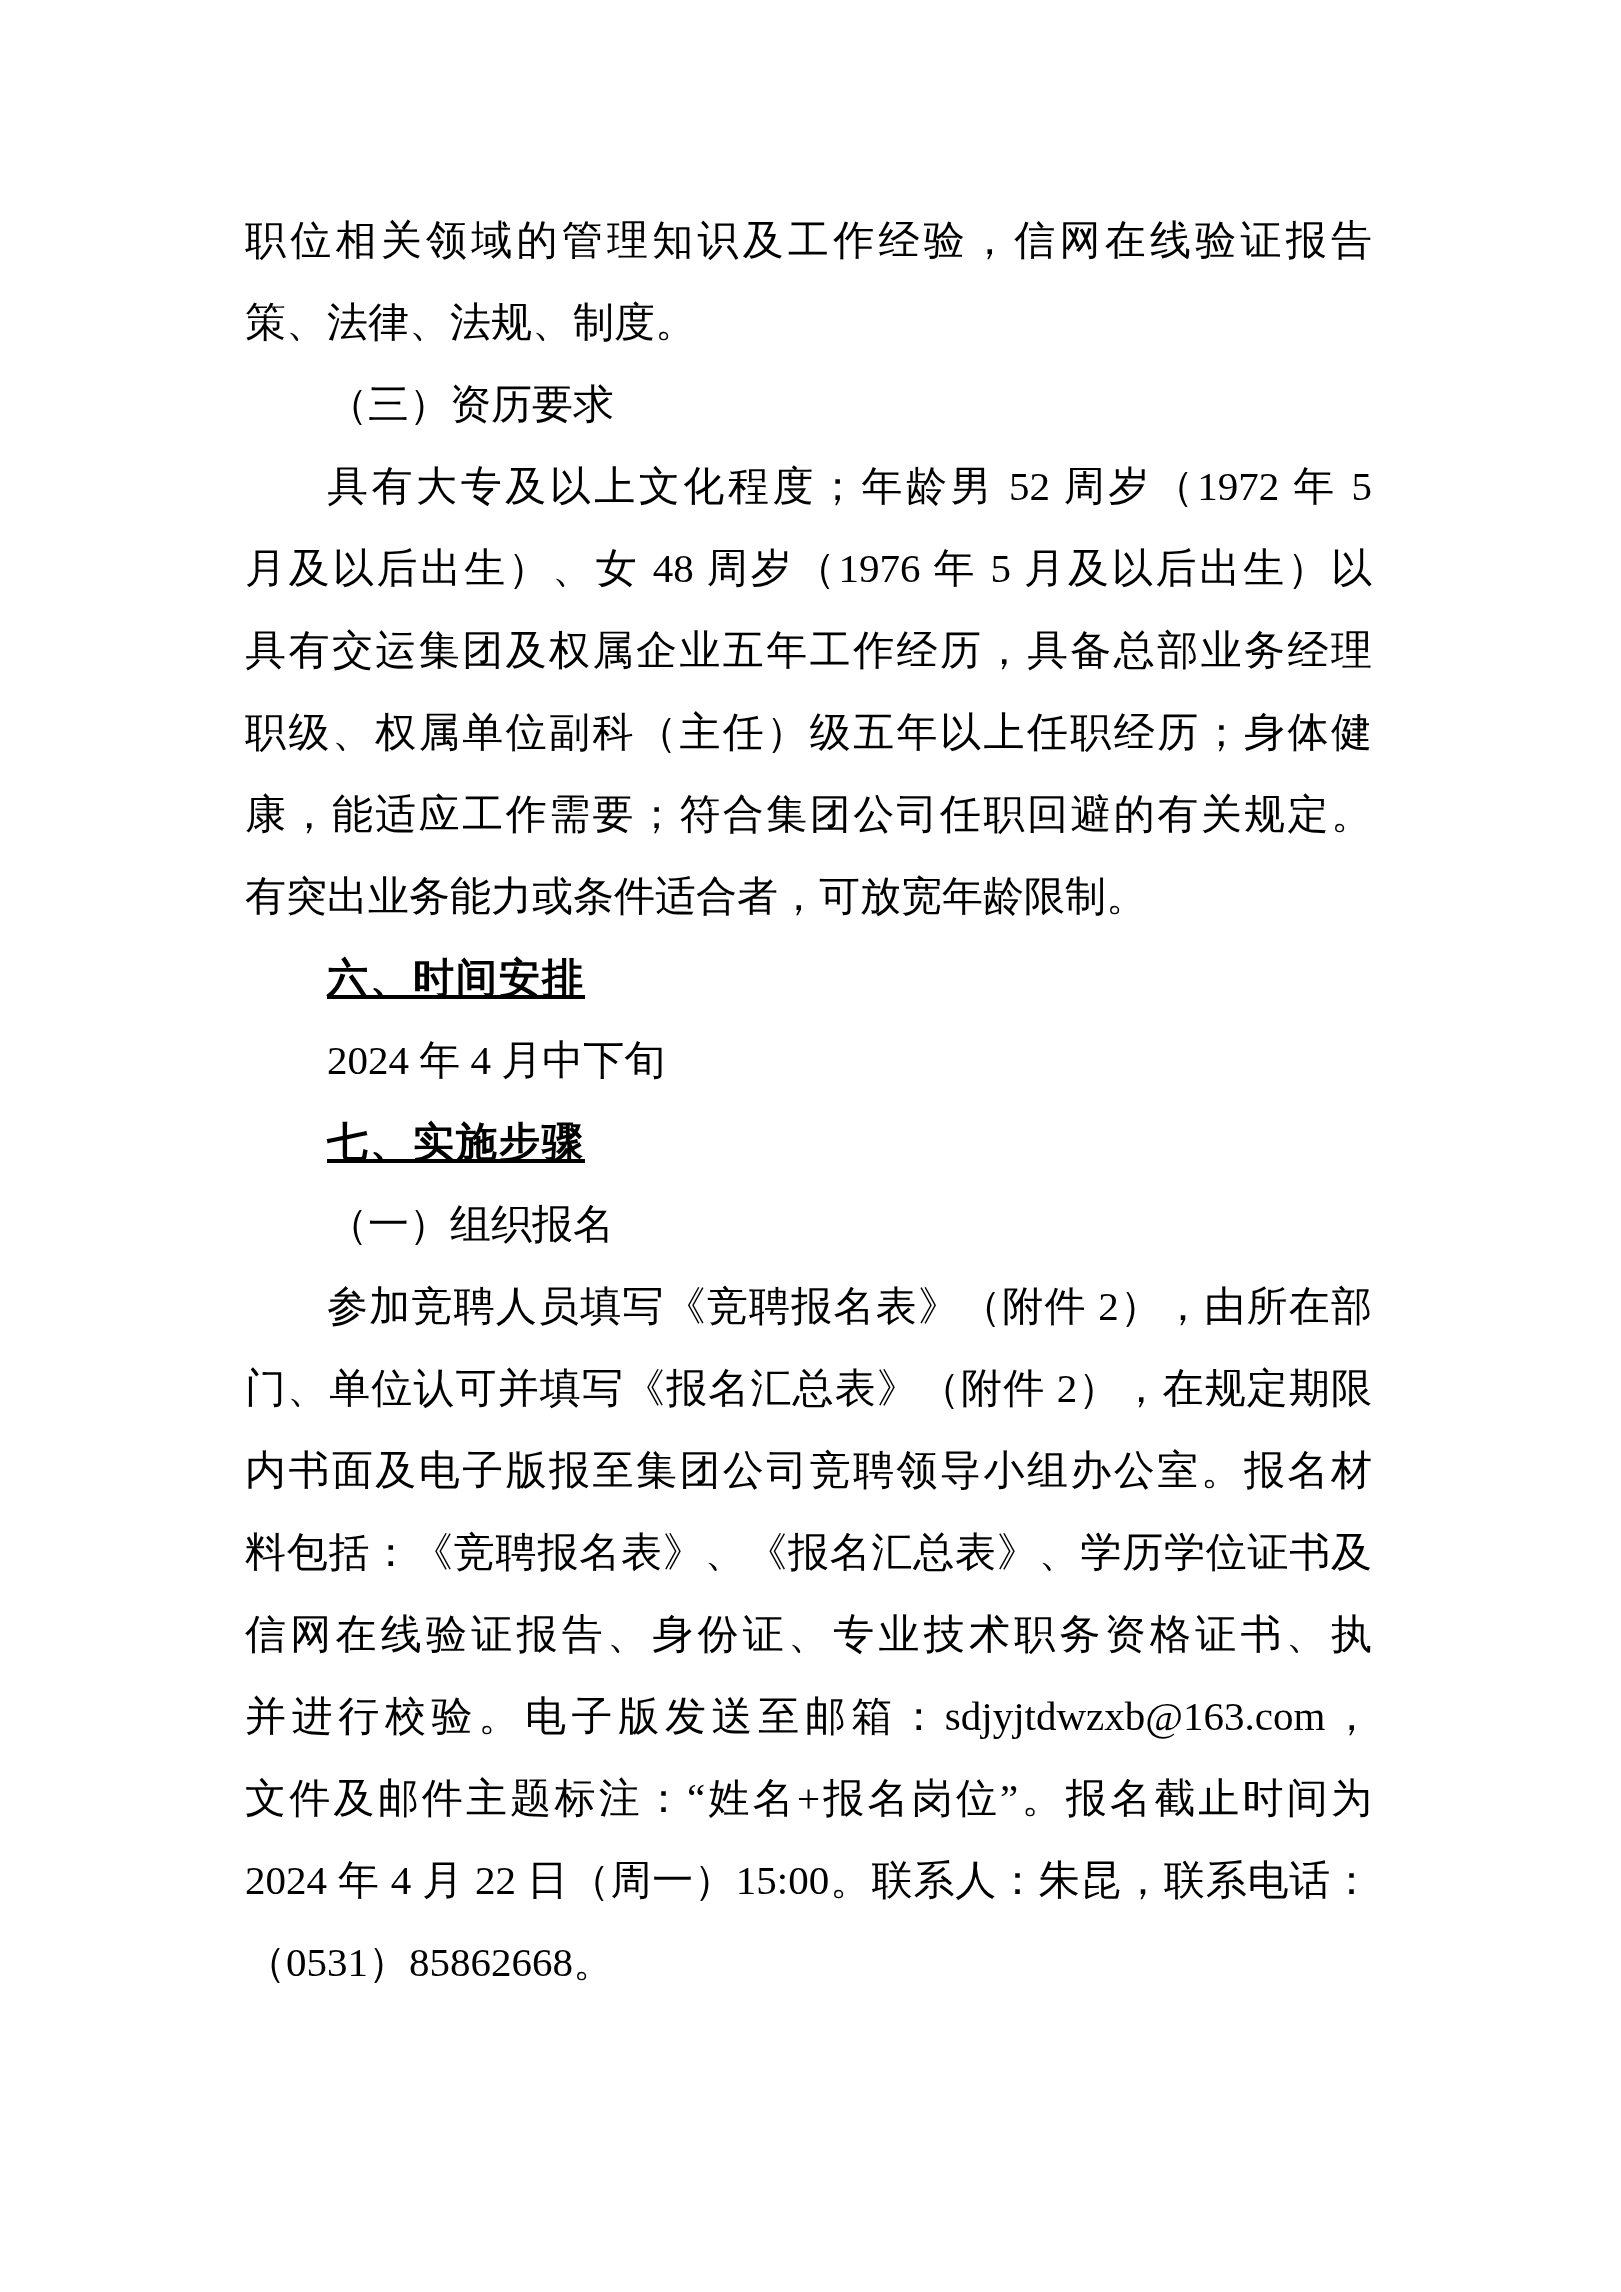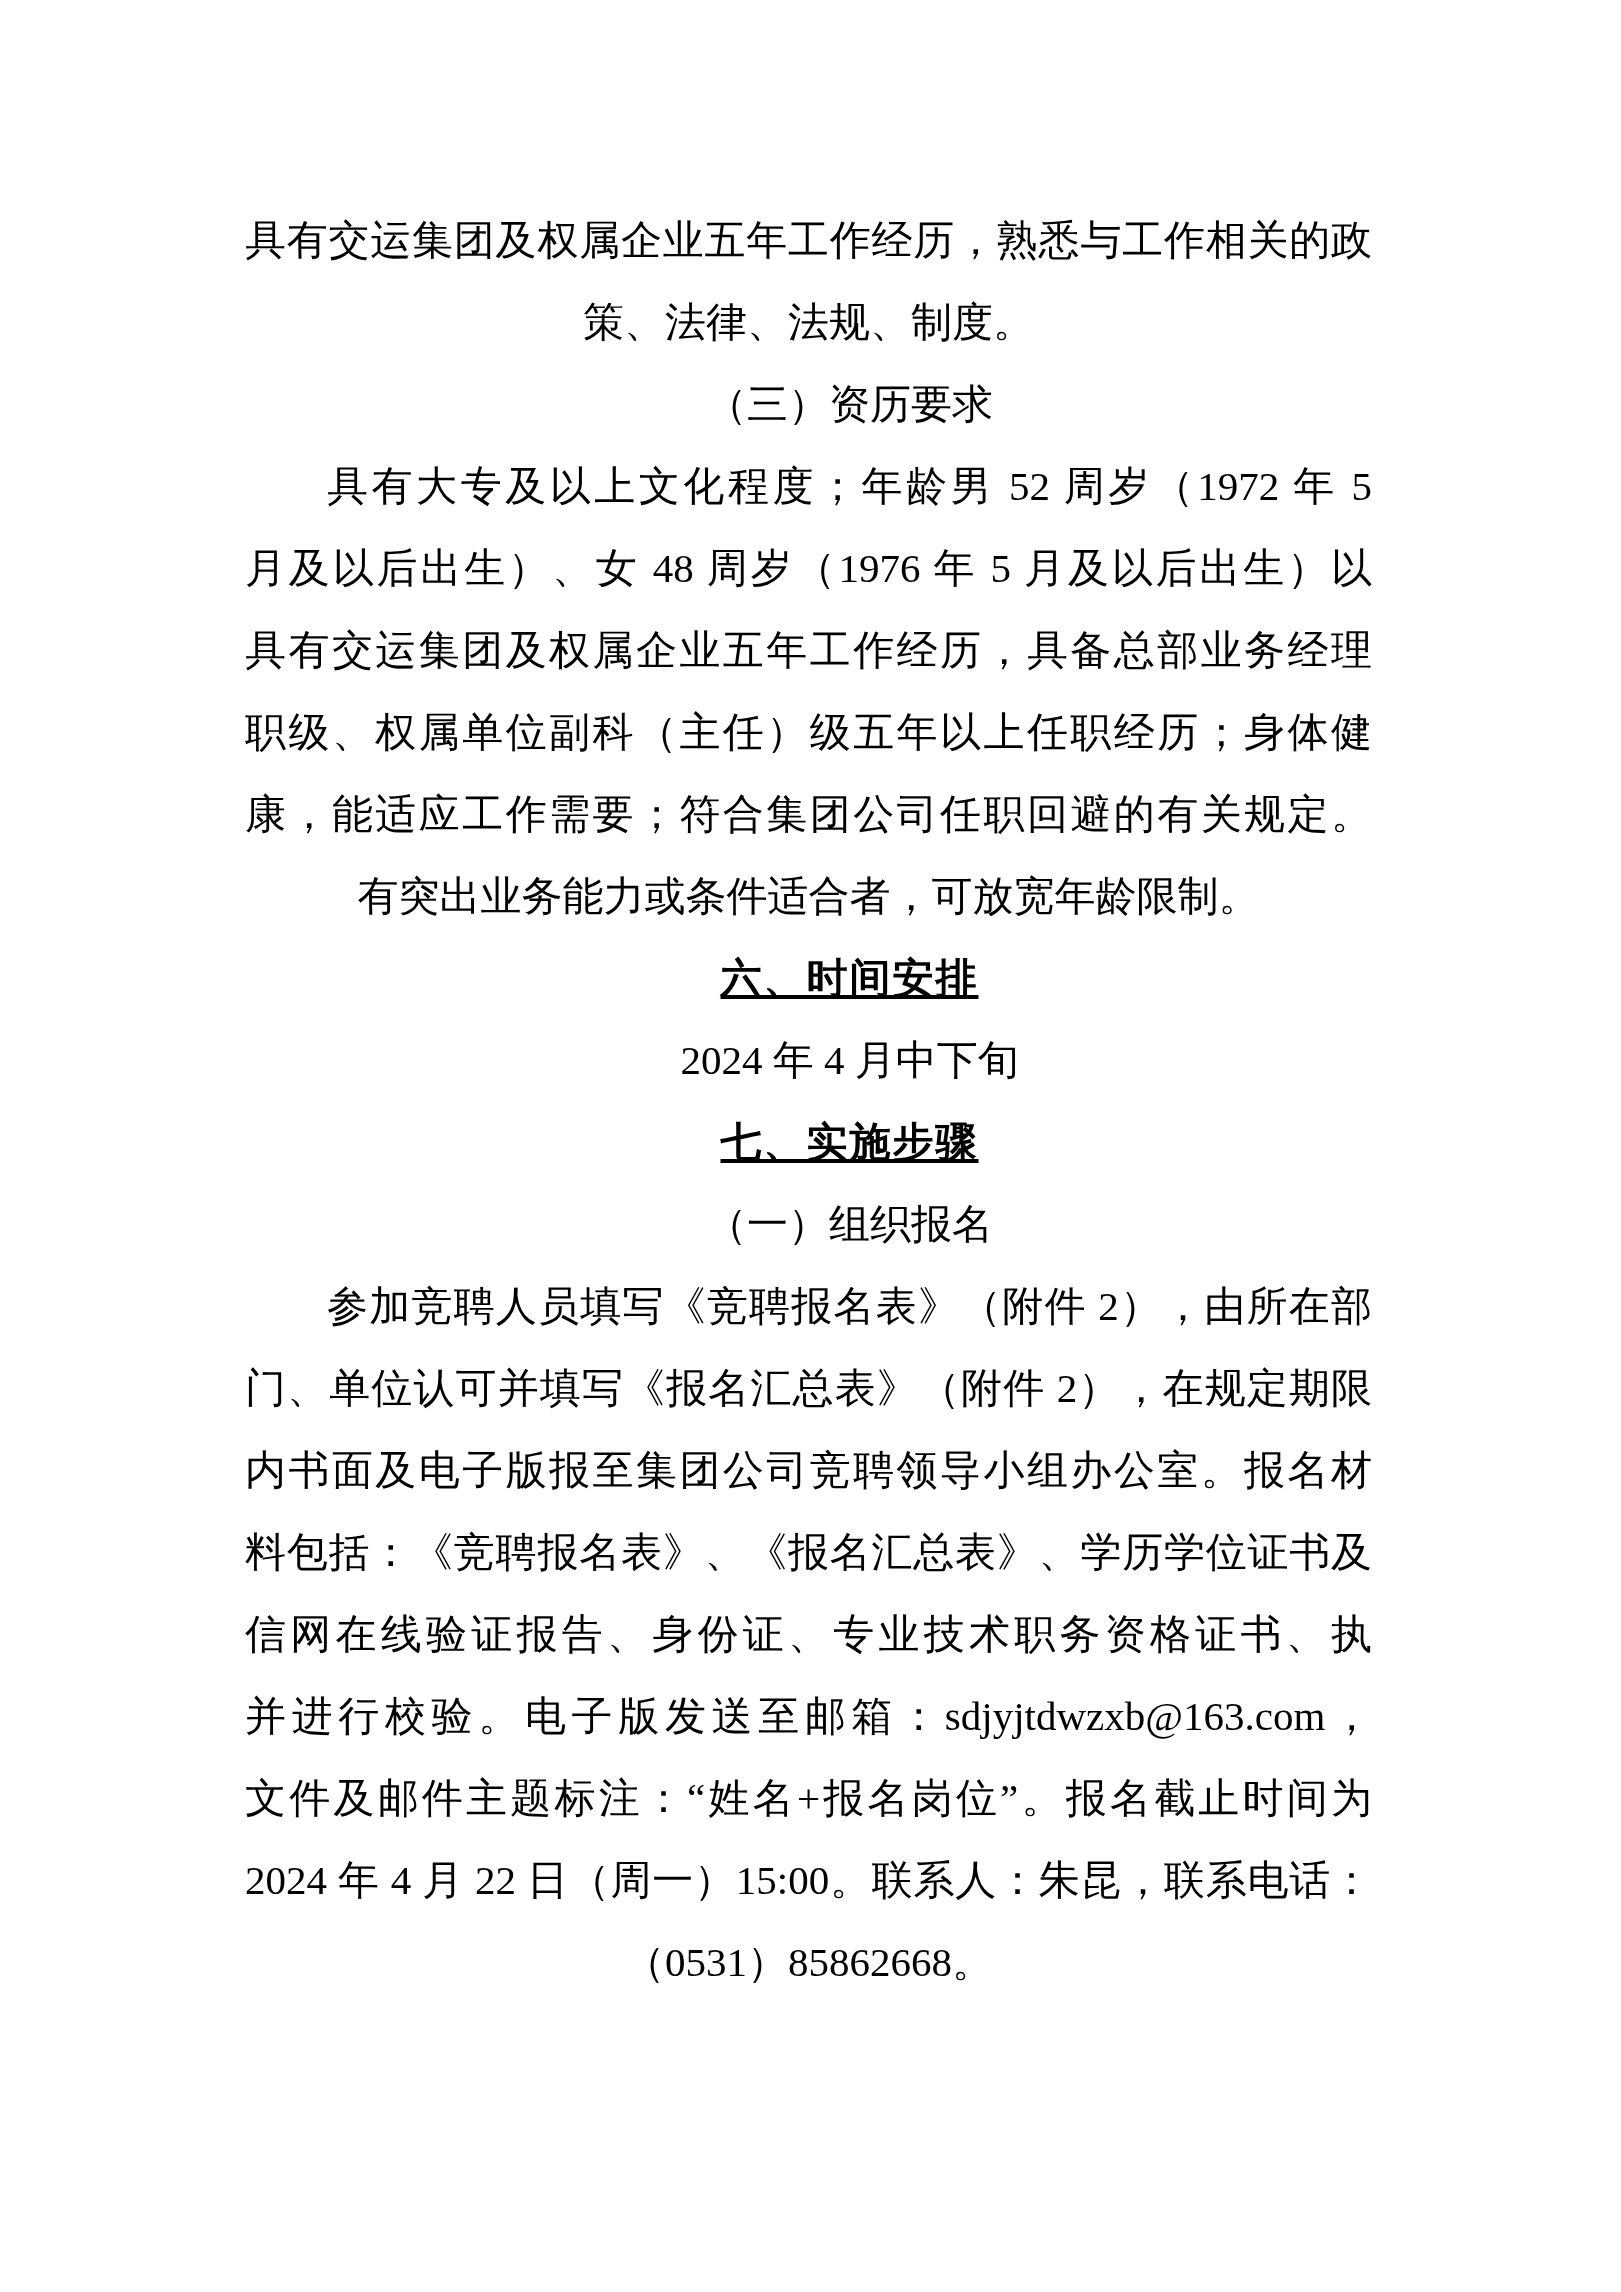--- a/index.html
+++ b/index.html
@@ -18,21 +18,21 @@
     font-family: "Liberation Serif", "DejaVu Serif", serif;
     overflow: hidden;
   }
   .text-block {
     width: 1127px;
   }
   .line {
     font-size: 41px;
     line-height: 82px;
     height: 82px;
-    text-align: center;
+    text-align: left;
     white-space: normal;
     overflow: hidden;
   }
   .line.full {
     text-align: justify;
     text-align-last: justify;
     text-justify: inter-character;
   }
   .line.indent {
     padding-left: 82px;
@@ -42,21 +42,21 @@
     font-family: "Liberation Sans", "DejaVu Sans", sans-serif;
     letter-spacing: 2px;
     text-decoration: underline;
   }
 </style>
 </head>
 <body>
 
 <div class="page">
   <main class="text-block" id="doc-body">
-      <div class="line full">具有交运集团及权属企业五年工作经历，熟悉与工作相关的政</div>
+      <div class="line full">职位相关领域的管理知识及工作经验，信网在线验证报告</div>
       <div class="line">策、法律、法规、制度。</div>
       <div class="line indent">（三）资历要求</div>
       <div class="line indent full">具有大专及以上文化程度；年龄男 52 周岁（1972 年 5</div>
       <div class="line full">月及以后出生）、女 48 周岁（1976 年 5 月及以后出生）以下，</div>
       <div class="line full">具有交运集团及权属企业五年工作经历，具备总部业务经理</div>
       <div class="line full">职级、权属单位副科（主任）级五年以上任职经历；身体健</div>
       <div class="line full">康，能适应工作需要；符合集团公司任职回避的有关规定。</div>
       <div class="line">有突出业务能力或条件适合者，可放宽年龄限制。</div>
       <div class="line indent heading">六、时间安排</div>
       <div class="line indent">2024 年 4 月中下旬</div>

